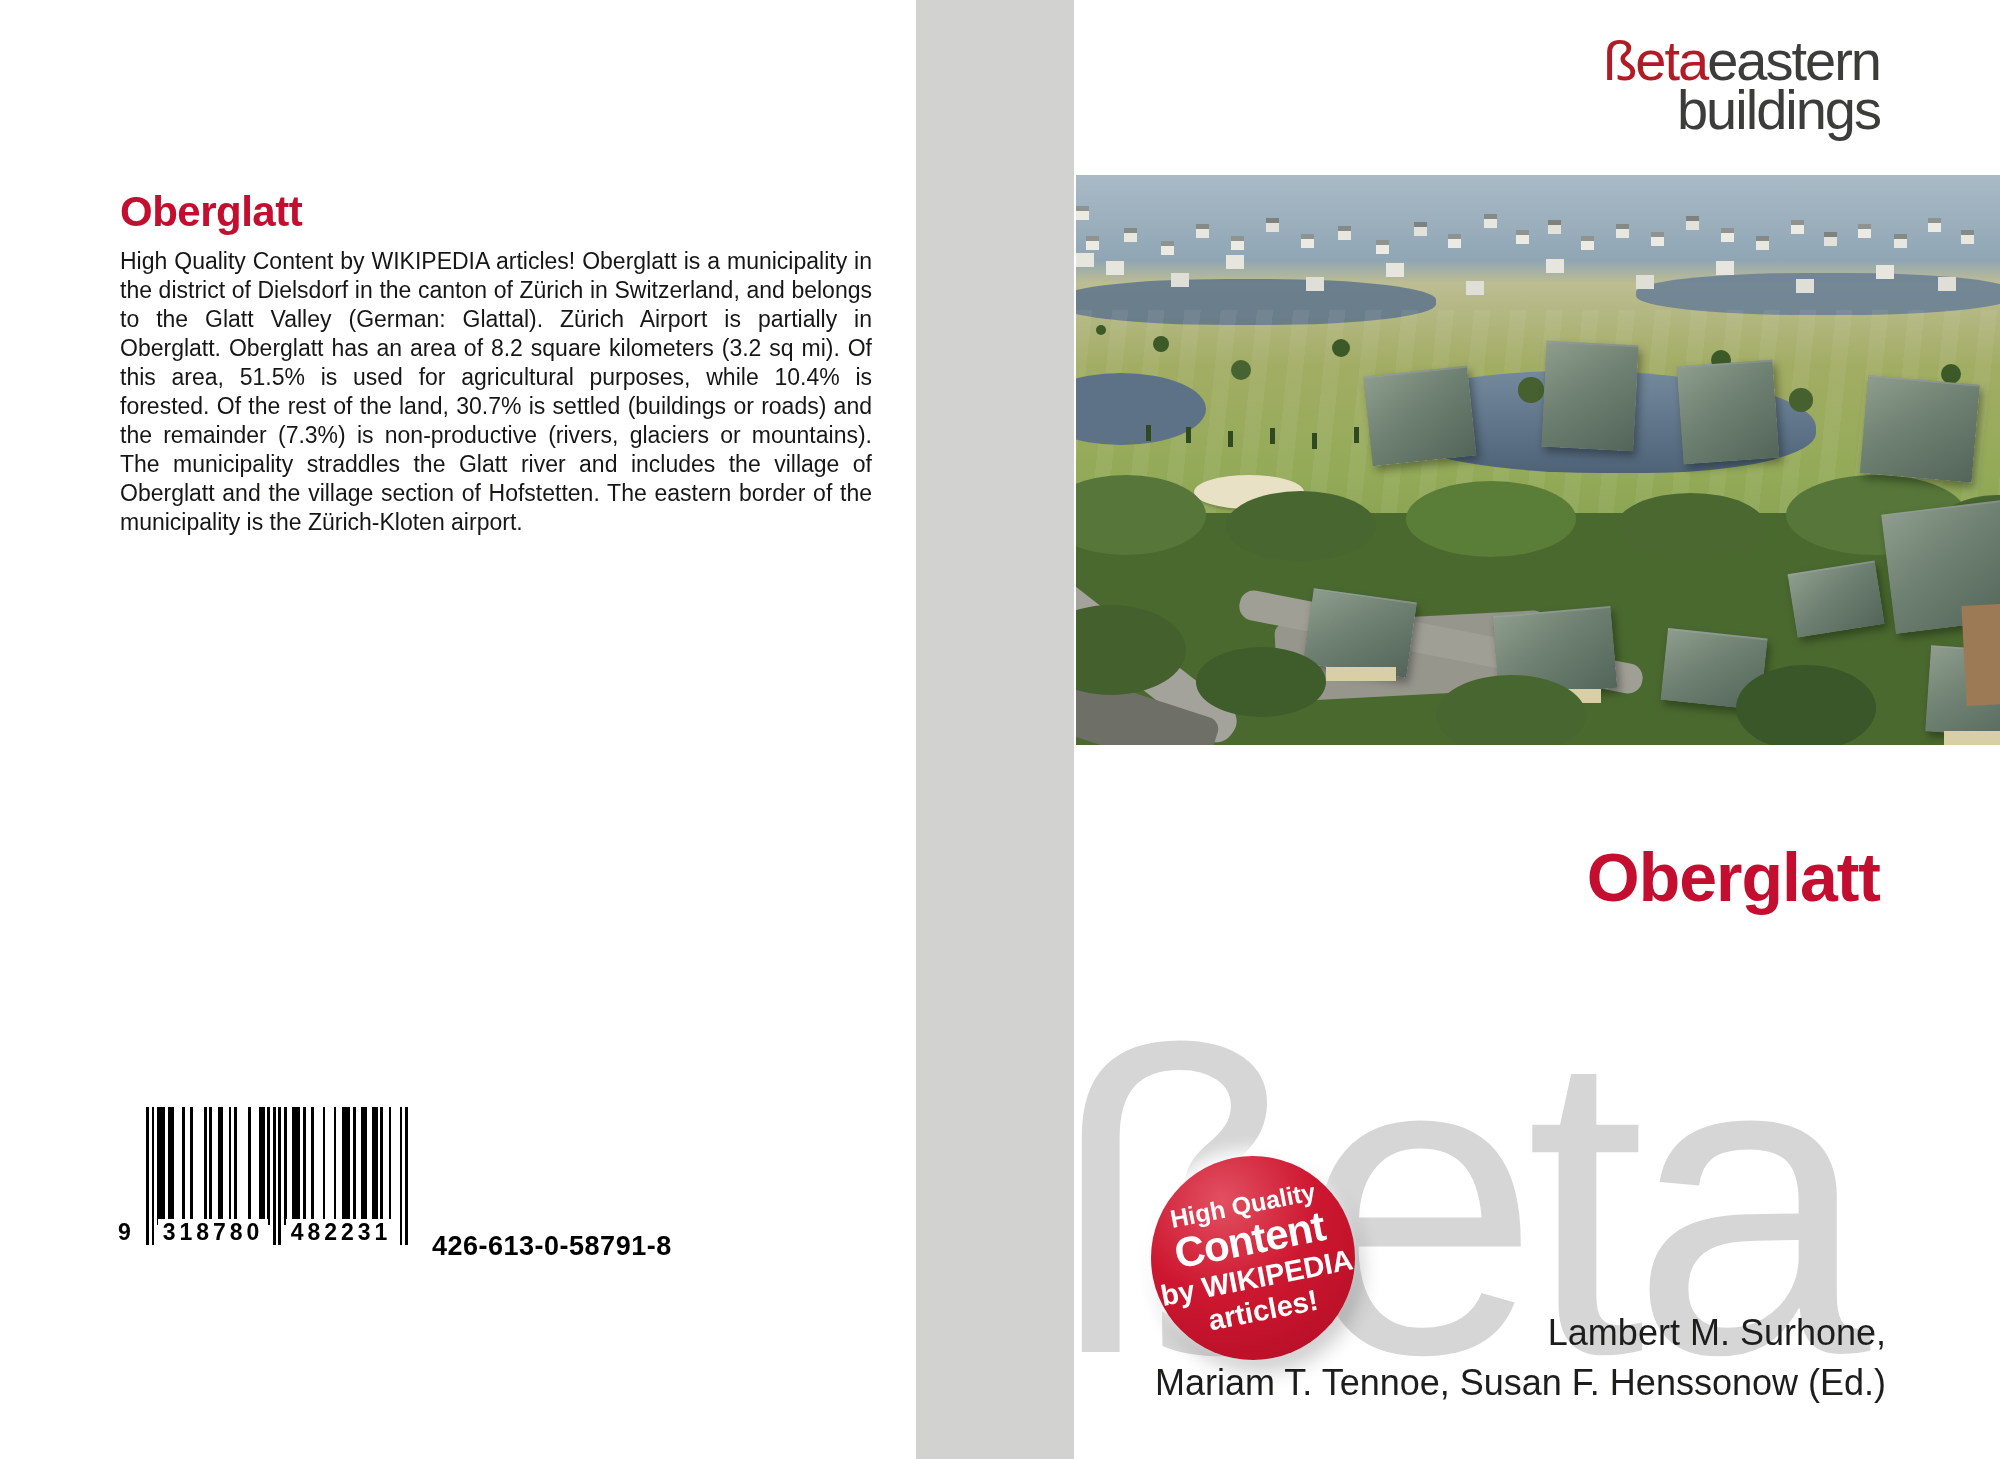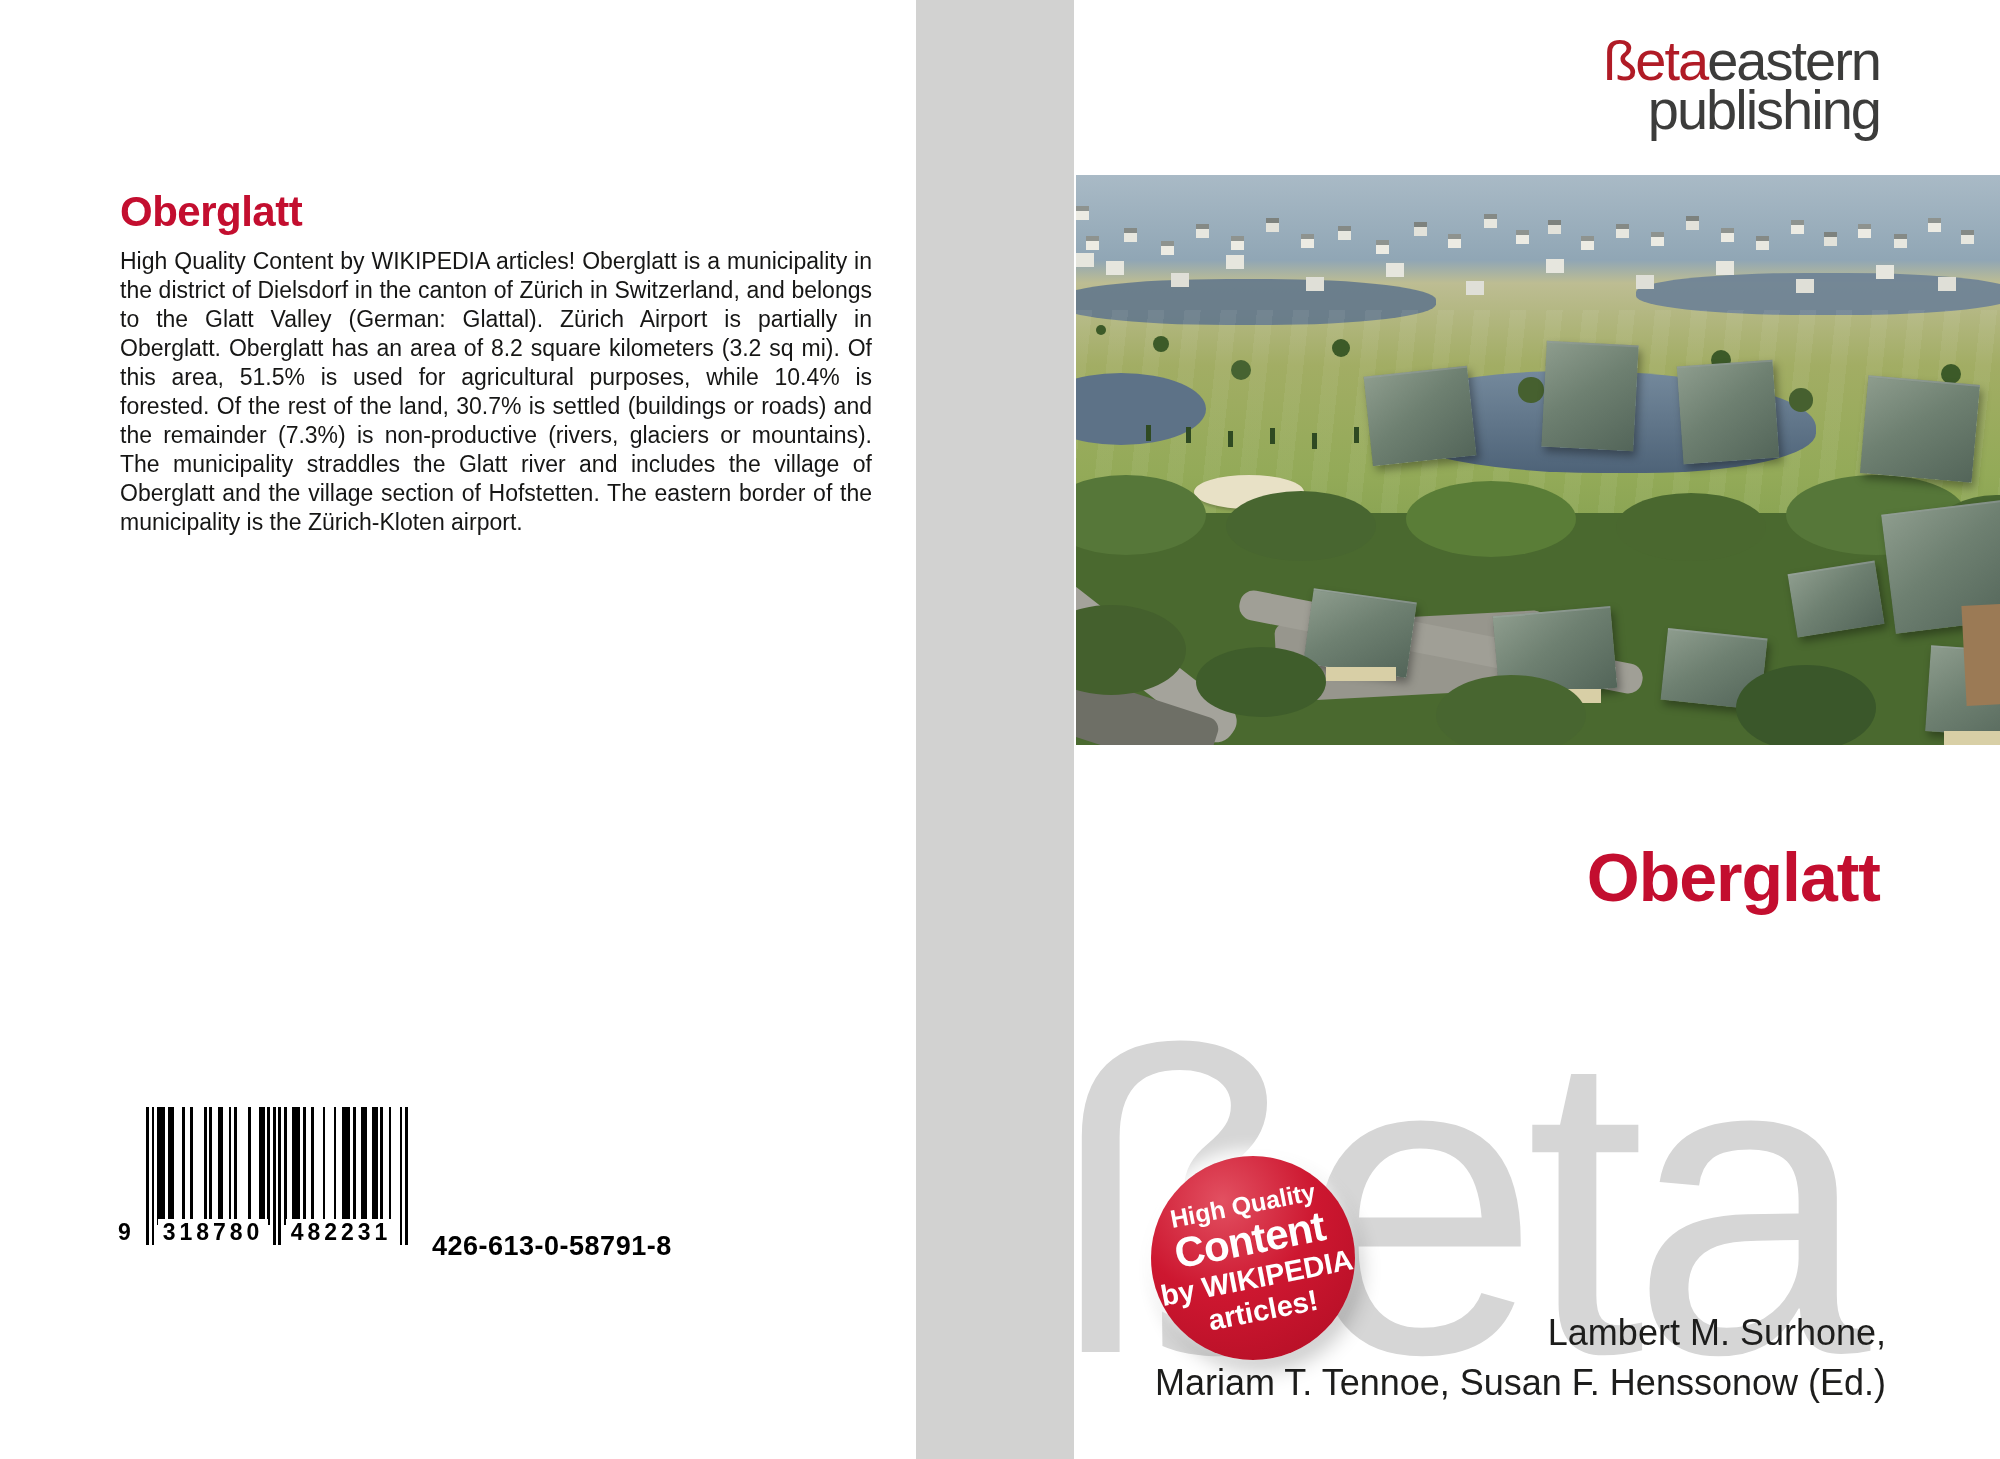--- a/index.html
+++ b/index.html
@@ -180,21 +180,21 @@
     </div>
     <div class="isbn">426-613-0-58791-8</div>
   </section>
 
   <div class="spine"></div>
 
   <section class="front-cover"></section>
 
   <div class="logo">
     <div><span class="beta">ßeta</span><span class="dark">eastern</span></div>
-    <div class="dark">publishing</div>
+    <div class="dark">buildings</div>
   </div>
 
   <div class="photo">
     <div class="ph-lagoon-l"></div>
     <div class="ph-lagoon-r"></div>
     <div class="ph-far-roof"></div>
     <div class="ph-far"></div>
     <div class="ph-far2"></div>
     <div class="ph-stripes"></div>
     <div class="ph-pond2"></div>

